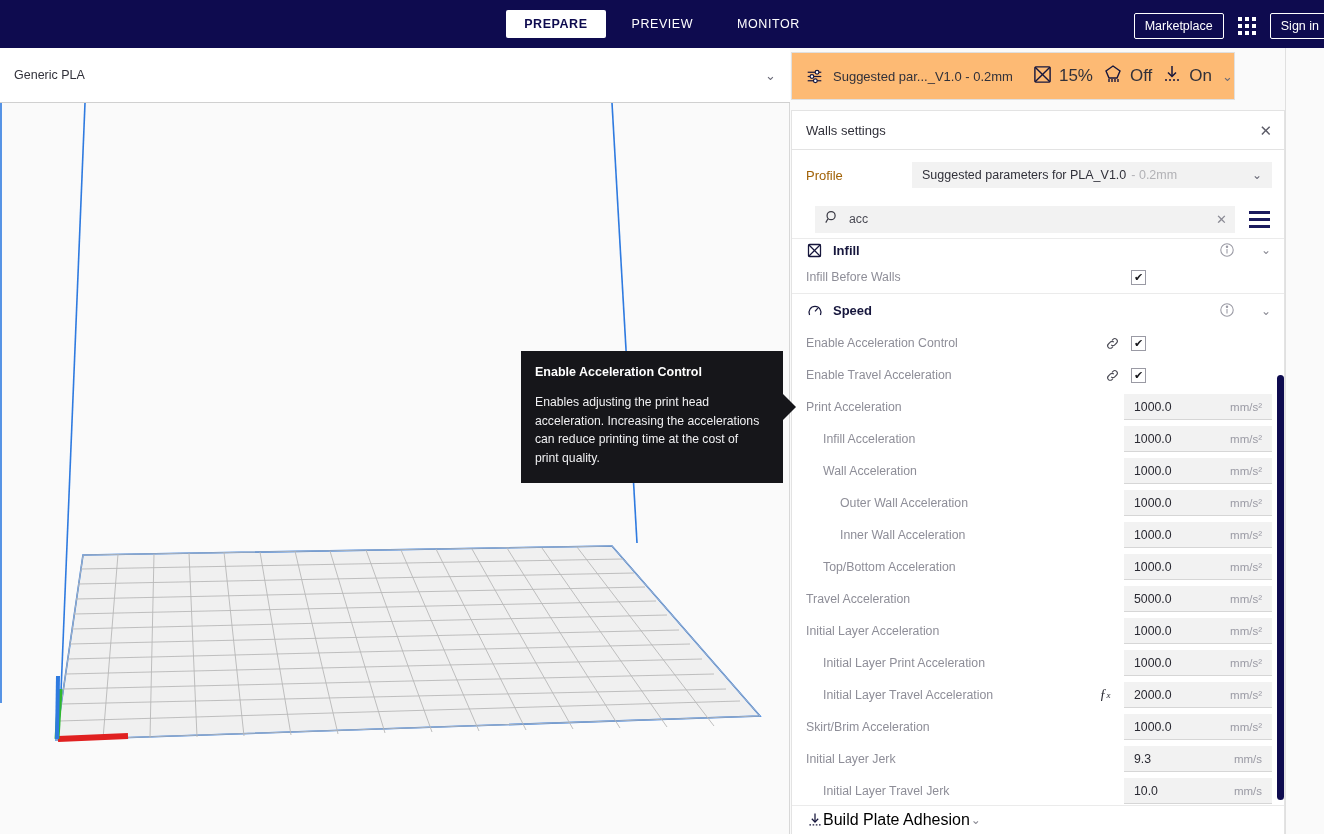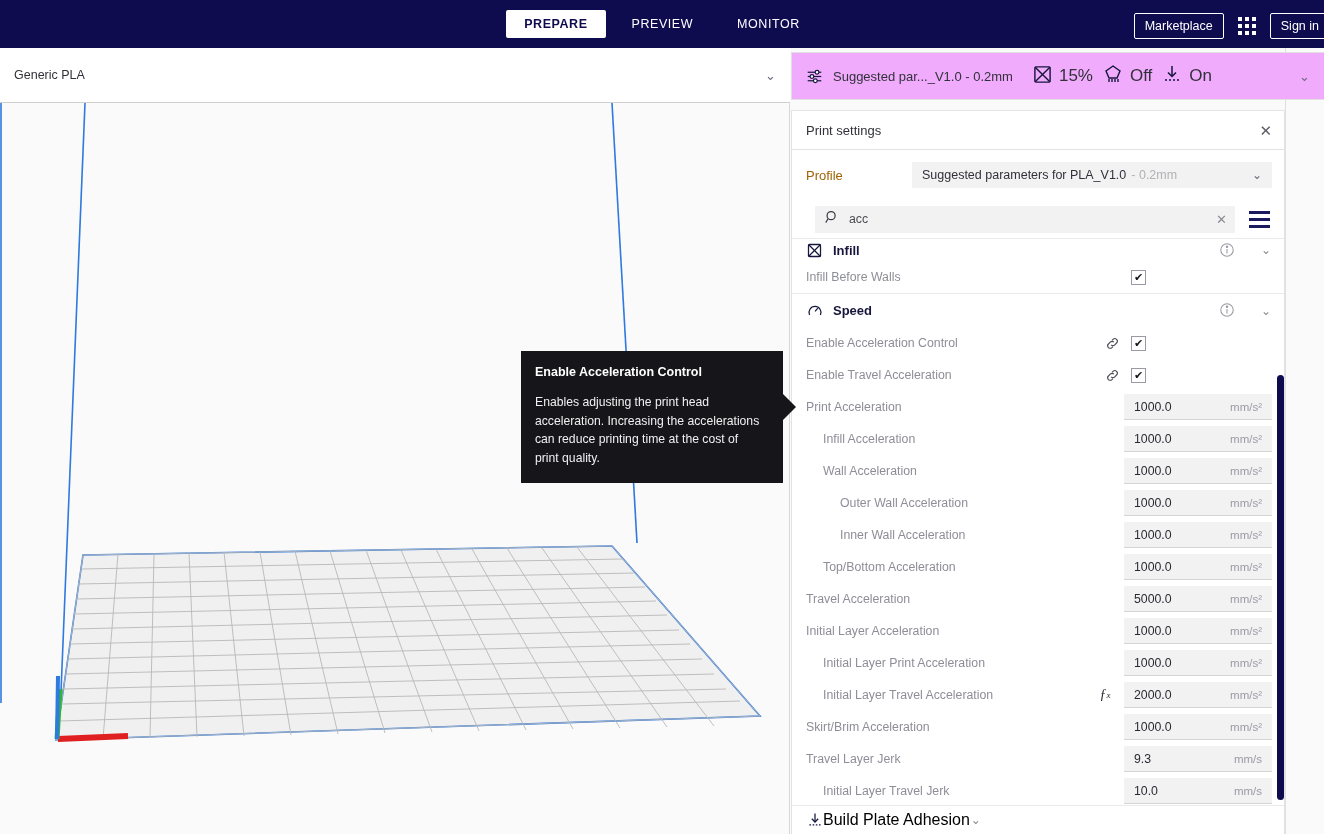--- a/index.html
+++ b/index.html
@@ -65,22 +65,22 @@
   #tooltip-title { font-size:12.5px; font-weight:bold; margin-bottom:14px; }
   #tooltip-body { font-size:12.2px; line-height:1.52; color:#f0f0f2; }
   #tooltip-arrow {
     position:absolute; right:-13px; top:43px; width:0; height:0;
     border-top:13px solid transparent; border-bottom:13px solid transparent;
     border-left:13px solid #16161a;
   }
 
   
   #settings-summary {
-    position:absolute; left:791px; top:52px; width:534px; height:48px;
-    background:#f0abfc; border:1px solid #e0e0e0;
+    position:absolute; left:791px; top:52px; width:444px; height:48px;
+    background:#fdba74; border:1px solid #e0e0e0;
     display:flex; align-items:center; padding:0 14px; gap:10px; cursor:pointer;
   }
   #summary-profile-text { font-size:13px; color:#31313a; margin-right:10px; white-space:nowrap; }
   .summary-group { display:flex; align-items:center; gap:7px; }
   .summary-val { font-size:17px; color:#31313a; }
   #summary-chevron { margin-left:auto; color:#6a6a78; font-size:13px; }
 
   
   #print-settings {
     position:absolute; left:791px; top:110px; width:494px; height:724px;
@@ -311,21 +311,21 @@
     </span>
     <span class="summary-val">On</span>
   </span>
 
   <span id="summary-chevron">⌄</span>
 </div>
 
 <div id="print-settings">
 
   <div id="ps-header">
-    <span id="ps-title">Print settings</span>
+    <span id="ps-title">Walls settings</span>
     <span id="ps-close">✕</span>
   </div>
 
   <div id="profile-row">
     <span id="profile-label">Profile</span>
     <div id="profile-select">
       <span>Suggested parameters for PLA_V1.0</span>
       <span id="profile-sub">- 0.2mm</span>
       <span id="profile-chevron">⌄</span>
     </div>
@@ -508,21 +508,21 @@
     <div class="row">
       <span class="row-label">Skirt/Brim Acceleration</span>
       <span class="spacer-icon"></span>
       <div class="value-field">
         <span class="value-num">1000.0</span>
         <span class="value-unit">mm/s²</span>
       </div>
     </div>
 
     <div class="row">
-      <span class="row-label">Travel Layer Jerk</span>
+      <span class="row-label">Initial Layer Jerk</span>
       <span class="spacer-icon"></span>
       <div class="value-field">
         <span class="value-num">9.3</span>
         <span class="value-unit">mm/s</span>
       </div>
     </div>
 
     <div class="row">
       <span class="row-label ind-1">Initial Layer Travel Jerk</span>
       <span class="spacer-icon"></span>

